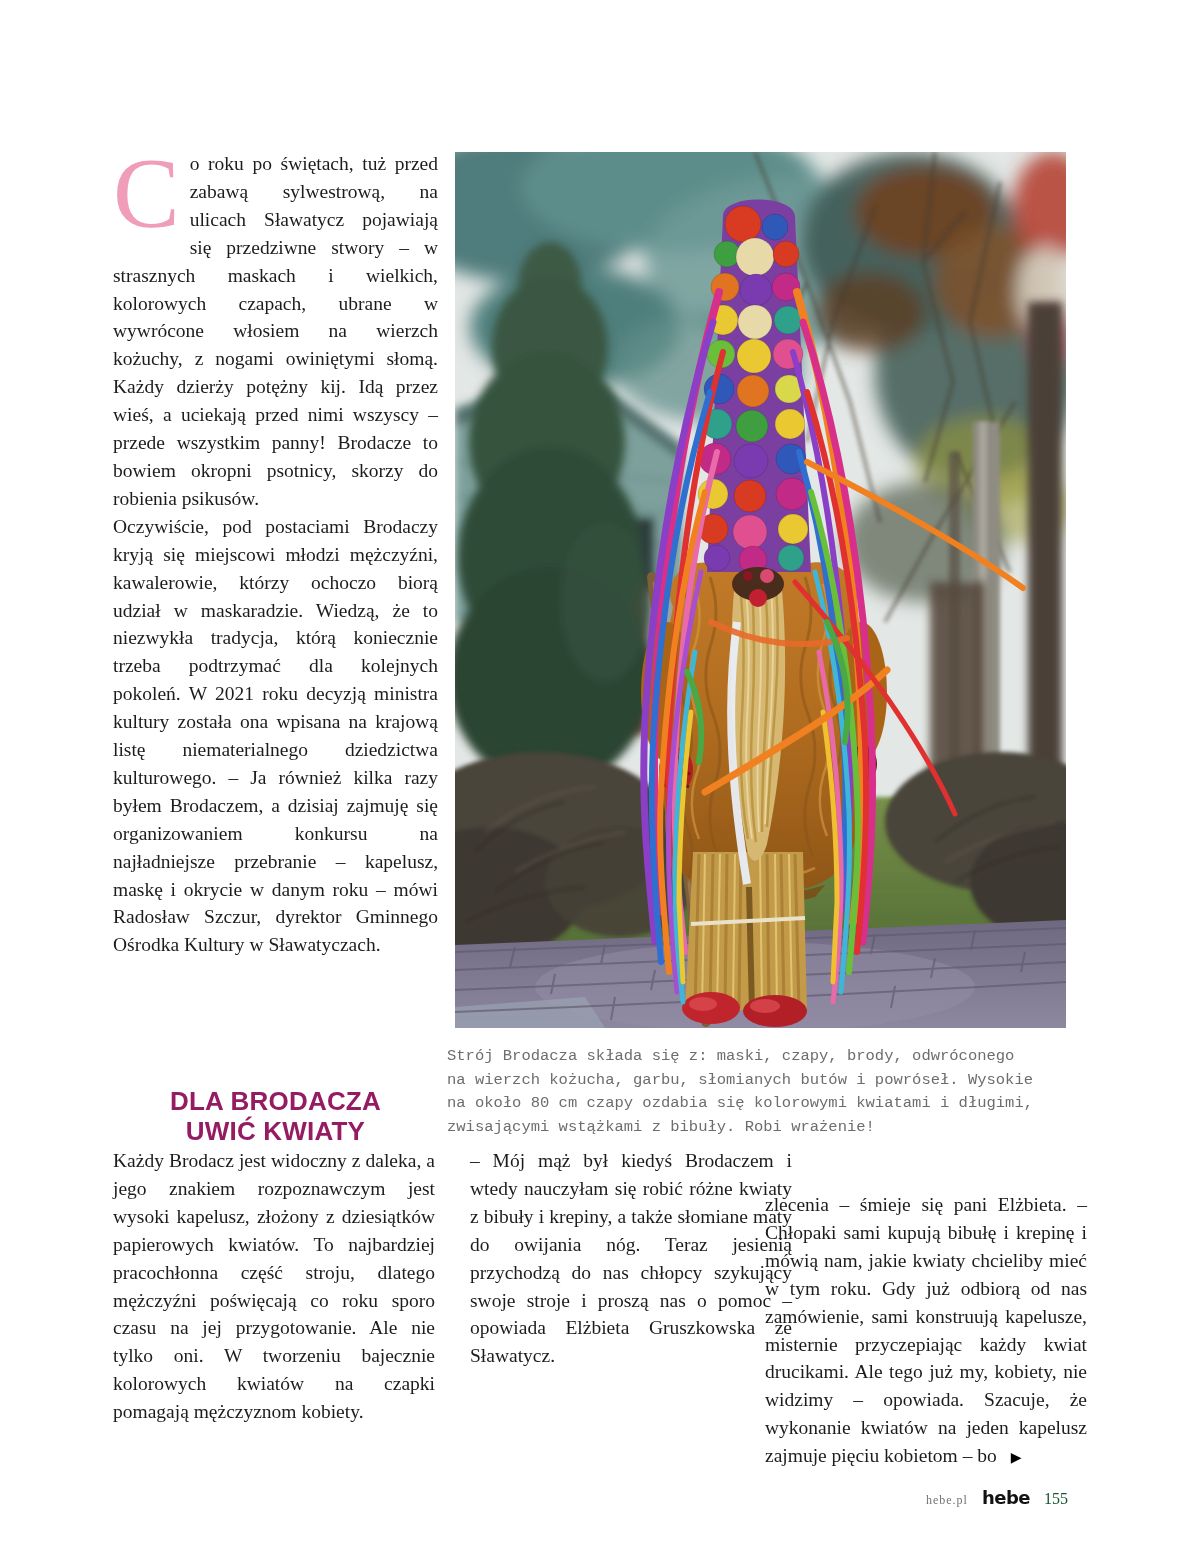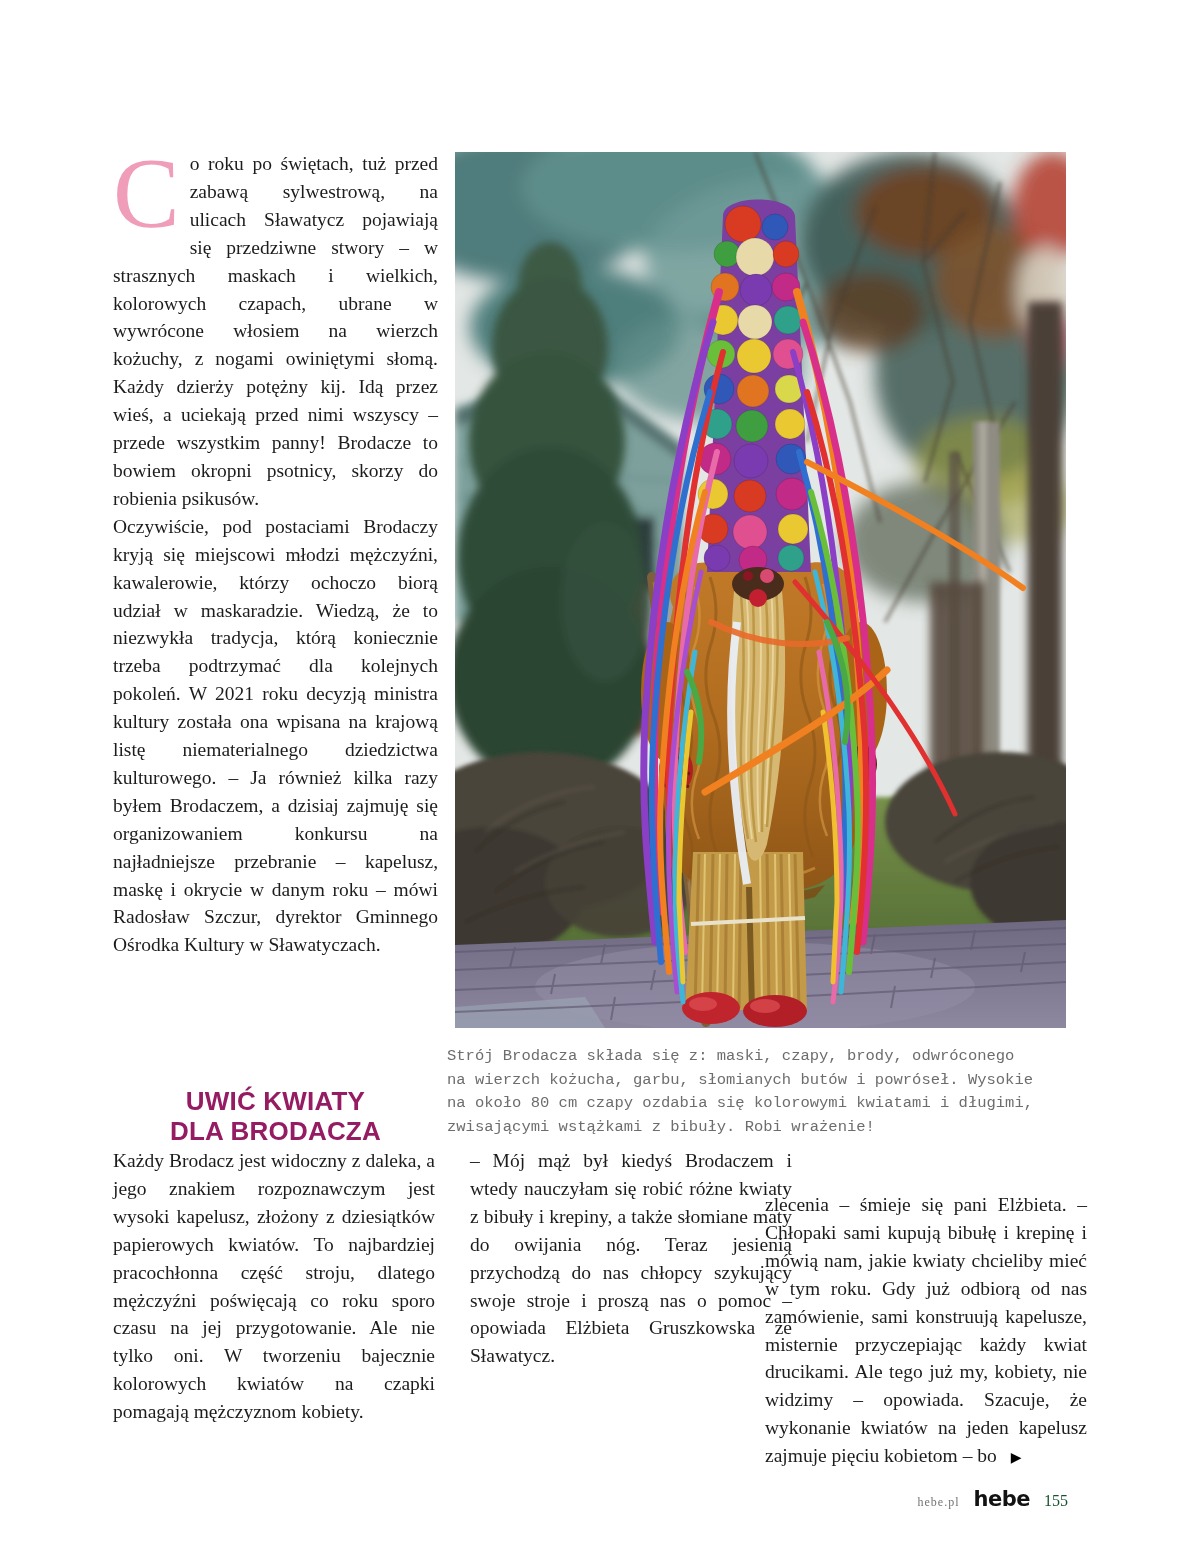--- a/index.html
+++ b/index.html
@@ -60,38 +60,38 @@
     margin-left:14px;
   }
   
   .footer{
     display:flex;align-items:baseline;gap:14px;
     font-family:"Liberation Serif", serif;
   }
   .footer .site{font-size:12px;color:#737373;letter-spacing:1px;}
   .footer .brand{
     font-family:"DejaVu Sans", sans-serif;
-    font-weight:800;font-size:21px;color:#121212;letter-spacing:-0.5px;
+    font-weight:800;font-size:18px;color:#121212;letter-spacing:-0.5px;
   }
   .footer .pageno{font-size:16px;color:#14532d;}
   .photo-frame{width:611px;height:876px;overflow:hidden;}
 </style>
 </head>
 <body>
 
 <div class="page">
 
   <div class="abs body-text" style="left:113px;top:150px;">
     <p><span class="dropcap" style="color: rgb(239, 157, 184);">C</span><span>o roku po świętach, tuż przed zabawą sylwestrową, na ulicach Sławatycz pojawiają się przedziwne stwory – w strasznych maskach i wielkich, kolorowych czapach, ubrane w wywrócone włosiem na wierzch kożuchy, z nogami owiniętymi słomą. Każdy dzierży potężny kij. Idą przez wieś, a uciekają przed nimi wszyscy – przede wszystkim panny! Brodacze to bowiem okropni psotnicy, skorzy do robienia psikusów.</span></p>
     <p>Oczywiście, pod postaciami Brodaczy kryją się miejscowi młodzi mężczyźni, kawalerowie, którzy ochoczo biorą udział w maskaradzie. Wiedzą, że to niezwykła tradycja, którą koniecznie trzeba podtrzymać dla kolejnych pokoleń. W 2021 roku decyzją ministra kultury została ona wpisana na krajową listę niematerialnego dziedzictwa kulturowego. – Ja również kilka razy byłem Brodaczem, a dzisiaj zajmuję się organizowaniem konkursu na najładniejsze przebranie – kapelusz, maskę i okrycie w danym roku – mówi Radosław Szczur, dyrektor Gminnego Ośrodka Kultury w Sławatyczach.</p>
   </div>
 
   <div class="abs section-heading" style="left: 113px; top: 1086px; color: rgb(149, 28, 99);">
+    <div>DLA BRODACZA</div>
     <div>UWIĆ KWIATY</div>
-    <div>DLA BRODACZA</div>
   </div>
 
   <div class="abs body-text col" style="left:113px;top:1147px;">
     <p>Każdy Brodacz jest widoczny z daleka, a jego znakiem rozpoznawczym jest wysoki kapelusz, złożony z dziesiątków papierowych kwiatów. To najbardziej pracochłonna część stroju, dlatego mężczyźni poświęcają co roku sporo czasu na jej przygotowanie. Ale nie tylko oni. W tworzeniu bajecznie kolorowych kwiatów na czapki pomagają mężczyznom kobiety.</p>
   </div>
   <div class="abs body-text col" style="left:470px;top:1147px;">
     <p>– Mój mąż był kiedyś Brodaczem i wtedy nauczyłam się robić różne kwiaty z bibuły i krepiny, a także słomiane maty do owijania nóg. Teraz jesienią przychodzą do nas chłopcy szykujący swoje stroje i proszą nas o pomoc – opowiada Elżbieta Gruszkowska ze Sławatycz.</p>
   </div>
   <div class="abs body-text col" style="left:765px;top:1191px;width:322px;">
     <p><span>zlecenia – śmieje się pani Elżbieta. – Chłopaki sami kupują bibułę i krepinę i mówią nam, jakie kwiaty chcieliby mieć w tym roku. Gdy już odbiorą od nas zamówienie, sami konstruują kapelusze, misternie przyczepiając każdy kwiat drucikami. Ale tego już my, kobiety, nie widzimy – opowiada. Szacuje, że wykonanie kwiatów na jeden kapelusz zajmuje pięciu kobietom – bo</span><span class="arrow">▶</span></p>

